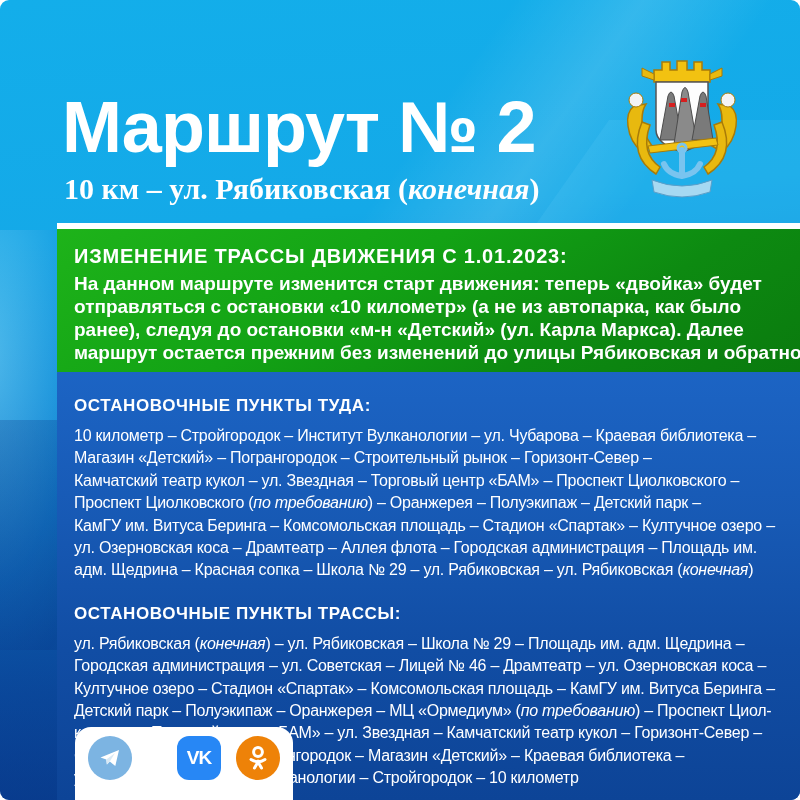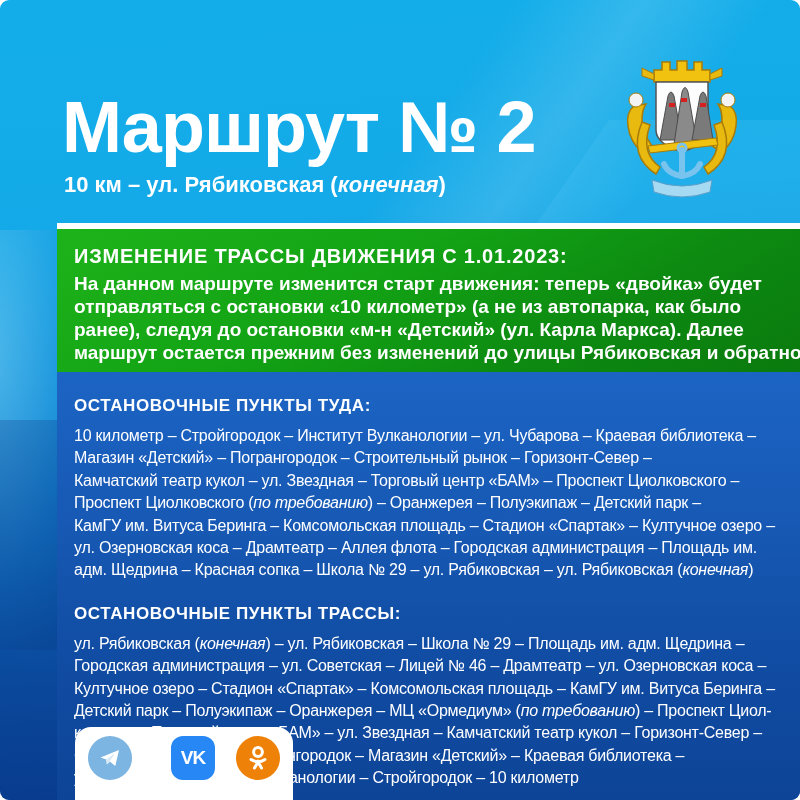--- a/index.html
+++ b/index.html
@@ -10,21 +10,21 @@
   .streak{position:absolute;background:rgba(255,255,255,0.10);transform:skewX(-35deg);}
   .streak.s1{left:430px;top:0;width:260px;height:240px;background:linear-gradient(90deg,rgba(255,255,255,0)0%,rgba(255,255,255,0.14)50%,rgba(255,255,255,0)100%);}
   .streak.s2{left:560px;top:120px;width:420px;height:140px;background:rgba(120,220,255,0.12);}
   .busGlow{position:absolute;left:-60px;top:230px;width:160px;height:420px;
            background:radial-gradient(ellipse at 30% 30%,rgba(190,240,255,0.35),rgba(40,120,200,0.15) 55%,rgba(0,40,120,0.18) 80%,transparent 95%);}
   .busDark{position:absolute;left:-30px;top:420px;width:120px;height:380px;background:linear-gradient(180deg,rgba(10,50,130,0.25),rgba(5,30,100,0.45));}
   .wheel{position:absolute;border-radius:50%;background:radial-gradient(circle,rgba(30,70,150,0.55) 30%,rgba(70,130,210,0.25) 60%,transparent 75%);}
 
   
   .title{position:absolute;left:62px;top:86px;color:#fff;font-size:72px;font-weight:700;letter-spacing:-1px;}
-  .subtitle{position:absolute;left:64px;top:172px;color:#fff;font-size:22px;font-weight:700;}
+  .subtitle{position:absolute;left:64px;top:172px;color:#fff;font-size:30px;font-weight:700;font-family:Liberation Serif, serif;}
   .subtitle i{font-weight:700;}
   .emblem{position:absolute;left:612px;top:48px;width:140px;height:152px;}
 
   
   .white-line{position:absolute;left:57px;top:223px;width:743px;height:6px;background:#ffffff;}
   .notice{position:absolute;left:57px;top:229px;width:743px;height:143px;box-sizing:border-box;
           padding:16px 14px 0 17px;color:#fff;
           background:linear-gradient(150deg,#1eb31a 0%,#13a315 40%,#0d8a11 70%,#0a7a0e 100%);}
   .notice .nhead{font-size:20px;font-weight:700;letter-spacing:0.8px;margin-bottom:4px;}
   .notice .nbody{font-size:19px;font-weight:700;line-height:23px;white-space:nowrap;}
@@ -104,21 +104,21 @@
     </div>
   </div>
 
   <div class="social-box">
     <div class="soc" style="left: 13px; background: rgb(124, 180, 226);">
       <svg width="24" height="24" viewBox="0 0 24 24">
         <path d="M2.5 11.5 L21 4 L17.3 20 L11.8 15.6 L8.9 18.6 L8.3 13.6 Z" fill="#ffffff"></path>
         <path d="M8.3 13.6 L17 7 L11.8 15.6 L8.9 18.6 Z" fill="#d9e9f5"></path>
       </svg>
     </div>
-    <div class="soc vkb" style="left: 96px; background: rgb(39, 135, 245);">
+    <div class="soc vkb" style="left: 102px; background: rgb(39, 135, 245);">
       <span class="vk-label">VK</span>
     </div>
     <div class="soc" style="left: 161px; background: rgb(238, 130, 8);">
       <svg width="24" height="26" viewBox="0 0 24 26">
         <circle cx="12" cy="7" r="4.4" fill="none" stroke="#ffffff" stroke-width="3"></circle>
         <path d="M5 14.5 q7 4.5 14 0" fill="none" stroke="#ffffff" stroke-width="3" stroke-linecap="round"></path>
         <path d="M8.5 23 l3.5 -6 l3.5 6" fill="none" stroke="#ffffff" stroke-width="3" stroke-linecap="round"></path>
       </svg>
     </div>
   </div>

